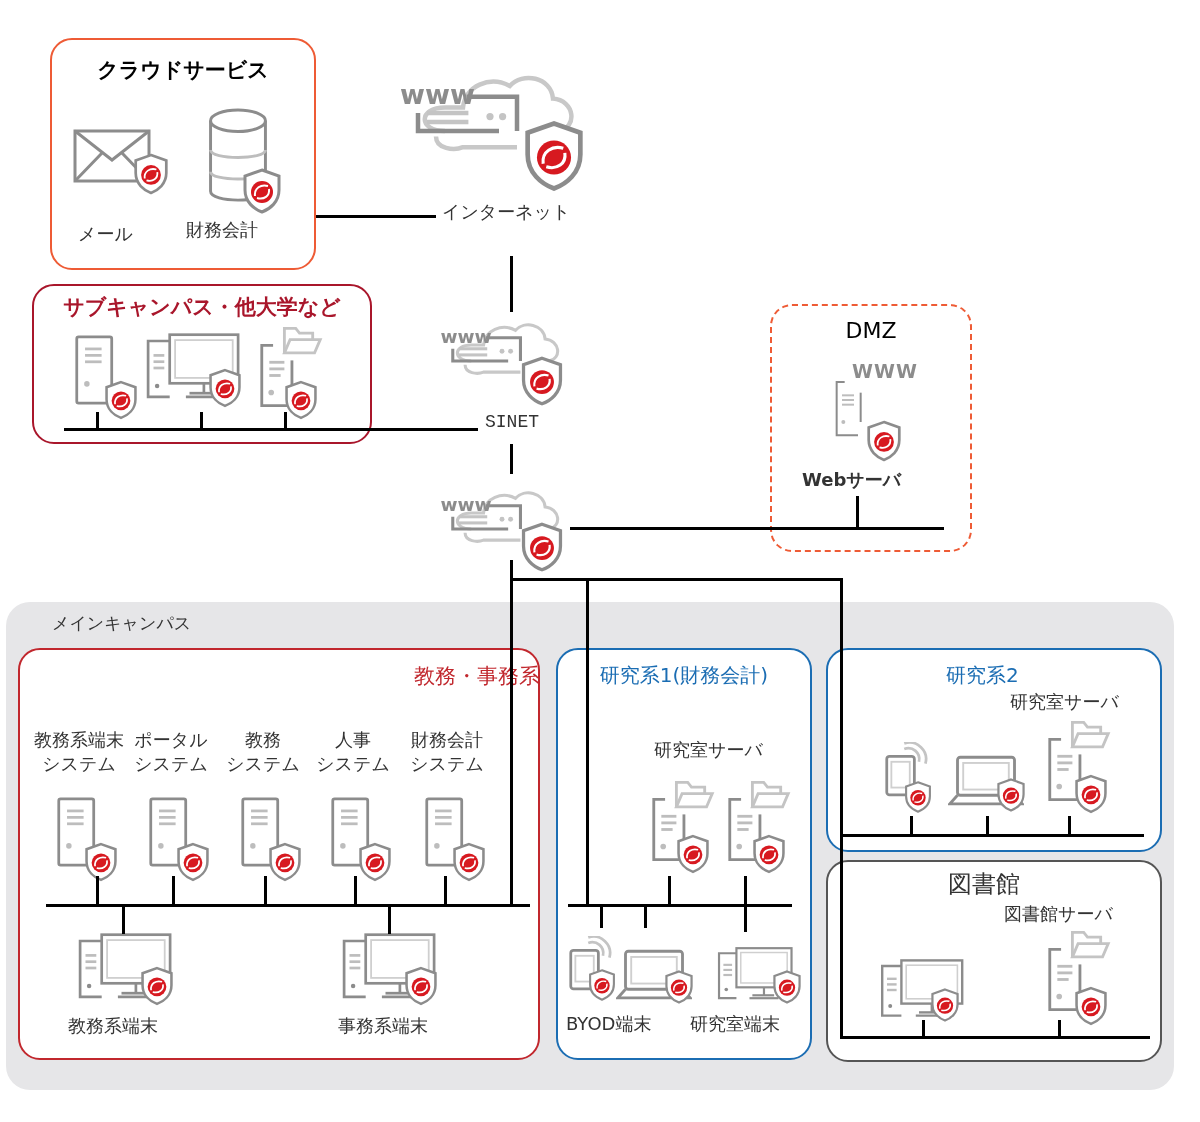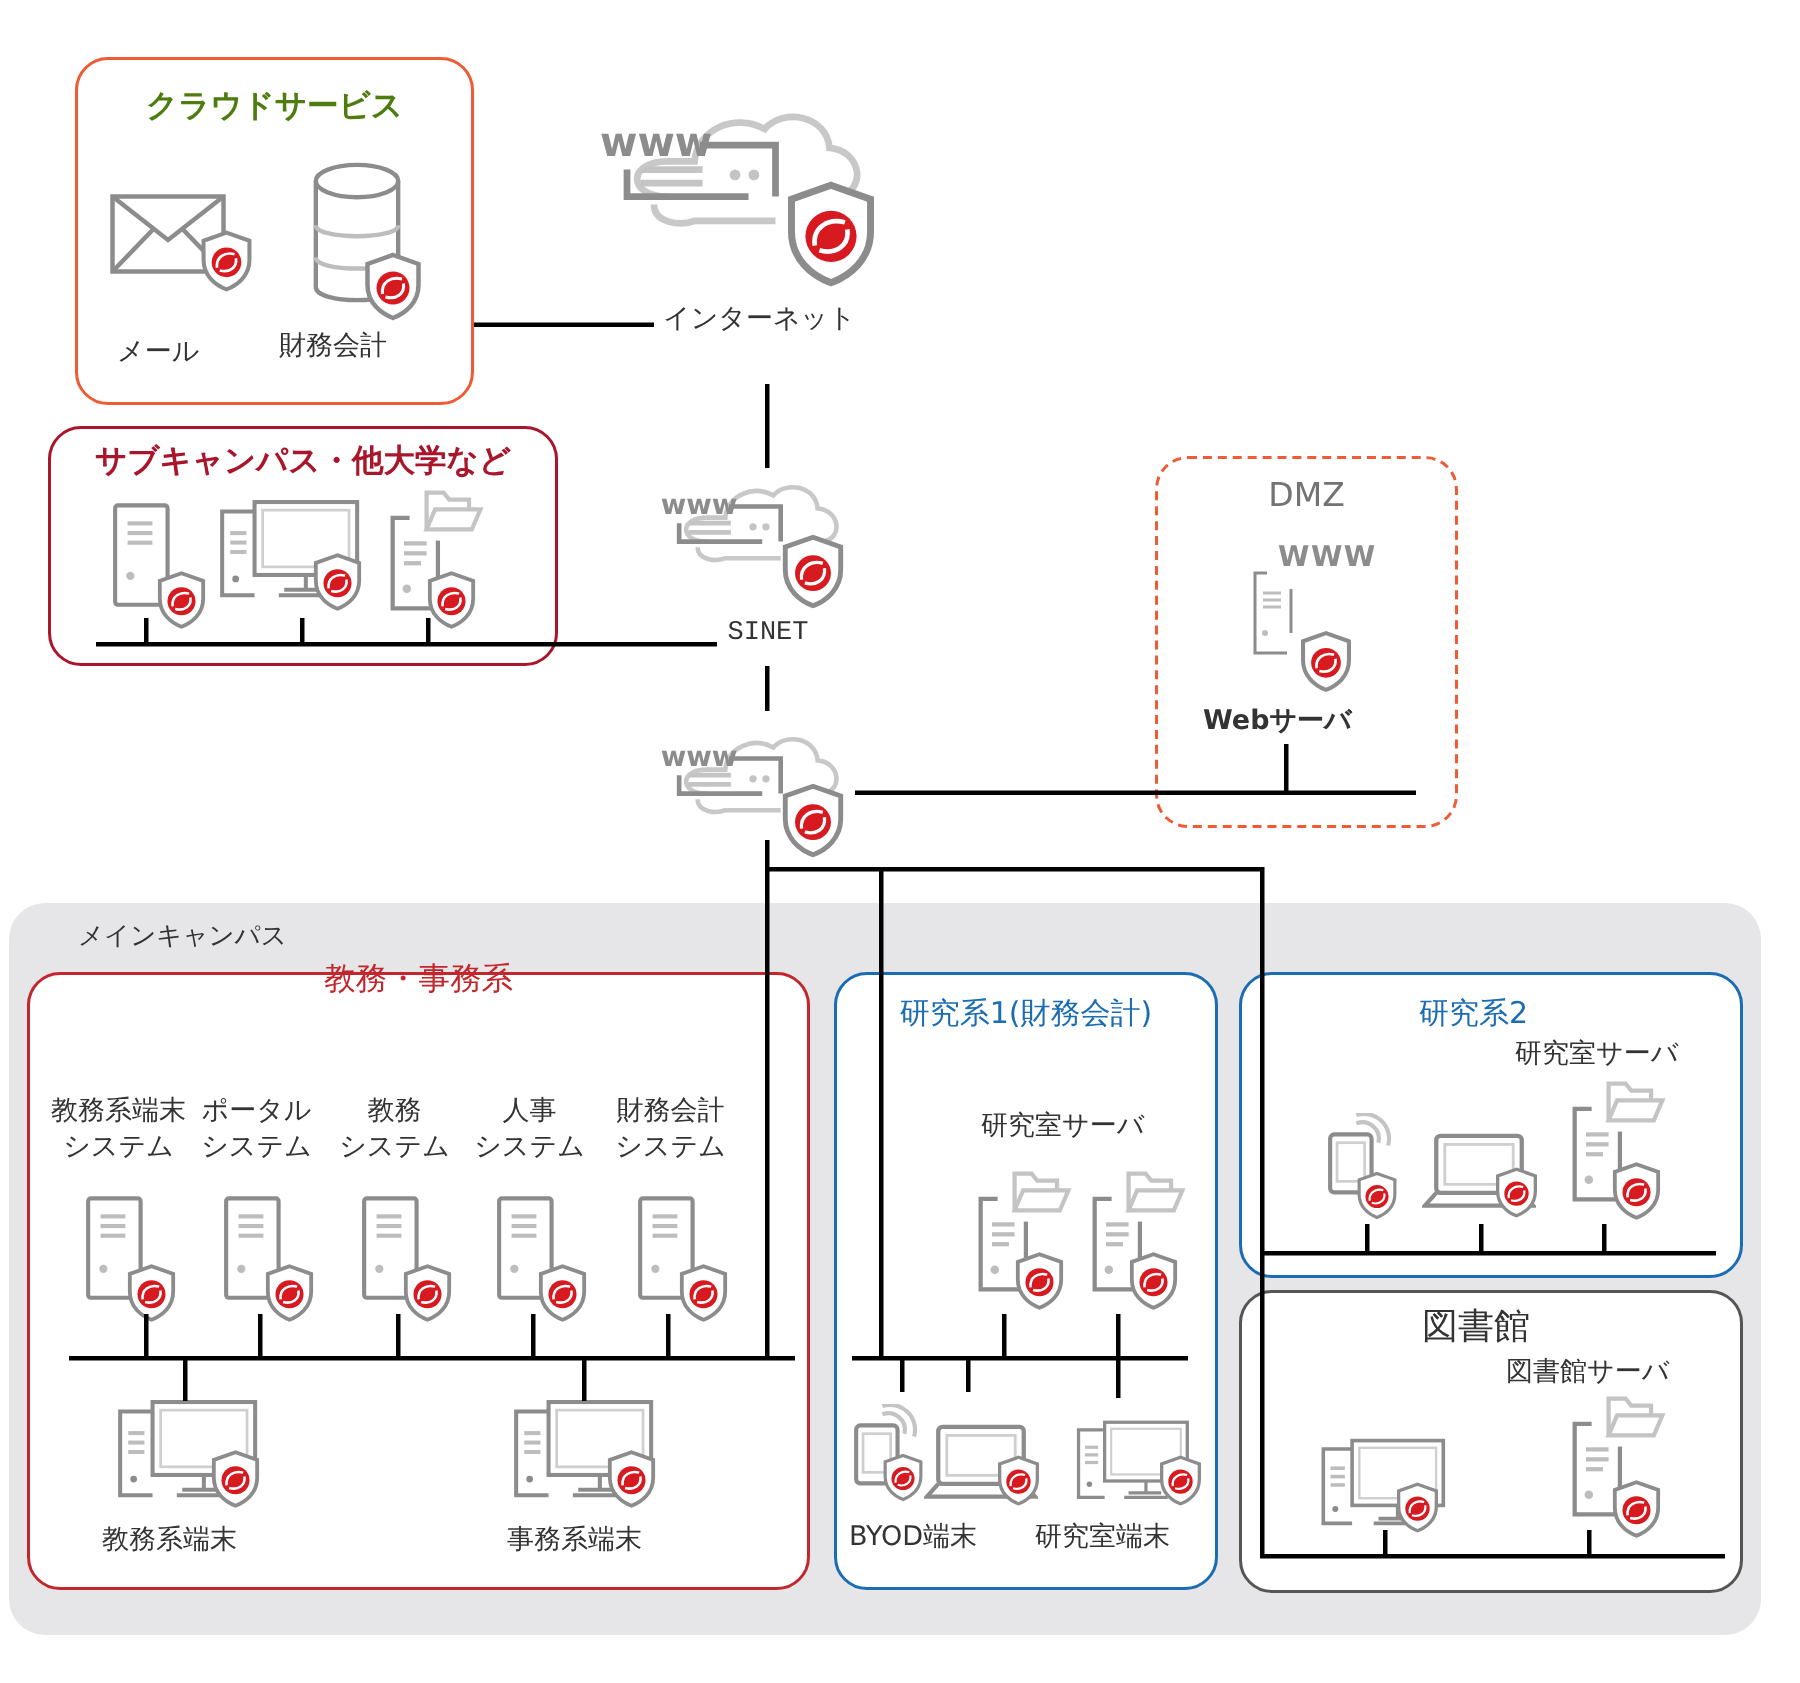--- a/index.html
+++ b/index.html
@@ -91,21 +91,21 @@
       <line x1="12" y1="40" x2="30" y2="40" stroke="#bdbdbd" stroke-width="3"></line>
       <circle cx="14" cy="66" r="3" fill="#bdbdbd"></circle>
     </symbol>
   </defs>
 </svg>
 
 <div class="box" style="left:6px; top:602px; width:1168px; height:488px; background:#e6e6e8; border-radius:24px;"></div>
 <div class="lbl" style="left:52px; top:612px; font-size:17px;">メインキャンパス</div>
 
 <div class="box" style="left:50px; top:38px; width:266px; height:232px; border:2px solid #ee5b35;"></div>
-<div class="ttl" style="left:50px; width:266px; top:56px; color:#4d7c0f; font-weight:bold;">クラウドサービス</div>
+<div class="ttl" style="left:50px; width:266px; top:56px; color:#000000; font-weight:bold;">クラウドサービス</div>
 <svg class="icon" style="left:72px; top:128px; width:80px; height:56px;">
     <use href="#mail"></use>
   </svg>
 <svg class="icon" style="left:133px; top:152px; width:36px; height:44px;">
     <use href="#shield"></use>
   </svg>
 <div class="lbl" style="left:78px; top:222px;">メール</div>
 <svg class="icon" style="left:206px; top:107px; width:64px; height:98px;">
     <use href="#storage"></use>
   </svg>
@@ -152,32 +152,32 @@
 <div class="lbl" style="left:485px; top:412px;font-family:Liberation Mono, monospace;">SINET</div>
 
 <svg class="icon" style="left:440px; top:486px; width:124px; height:80px;">
     <use href="#wwwcloud"></use>
   </svg>
 <svg class="icon" style="left:520px; top:522px; width:44px; height:50px;">
     <use href="#shield"></use>
   </svg>
 
 <div class="box" style="left:770px; top:304px; width:202px; height:248px; border:2px dashed #ee5b35; background:transparent;"></div>
-<div class="ttl" style="left:770px; width:202px; top:318px; color:#737373; font-size:22px;">DMZ</div>
+<div class="ttl" style="left:770px; width:202px; top:318px; color:#000000; font-size:22px;">DMZ</div>
 <svg class="icon" style="left:834px; top:366px; width:60px; height:84px;">
     <use href="#webserver"></use>
   </svg>
 <div class="lbl" style="left:852px; top:360px; font-weight:bold; color:#8c8c8c; font-size:19px; letter-spacing:1px;">WWW</div>
 <svg class="icon" style="left:866px; top:420px; width:36px; height:42px;">
     <use href="#shield"></use>
   </svg>
 <div class="lbl" style="left:802px; top:468px;font-weight:bold;">Webサーバ</div>
 
 <div class="box" style="left:18px; top:648px; width:522px; height:412px; border:2px solid #c1272d;"></div>
-<div class="ttl" style="left:18px; width:522px; top:638px; color:#c1272d;">教務・事務系</div>
+<div class="ttl" style="left:18px; width:522px; top:662px; color:#c1272d;text-align:right;">教務・事務系</div>
 
 <div id="systems">
     <div class="lbl" style="left: 34px; width: 90px; top: 728px;">教務系端末</div>
     <div class="lbl" style="left: 34px; width: 90px; top: 752px;">システム</div>
     <svg class="icon" style="left:56px;top:794px;width:46px;height:78px;">
       <use href="#server"></use>
     </svg>
     <svg class="icon" style="left:84px;top:842px;width:34px;height:40px;">
       <use href="#shield"></use>
     </svg>

